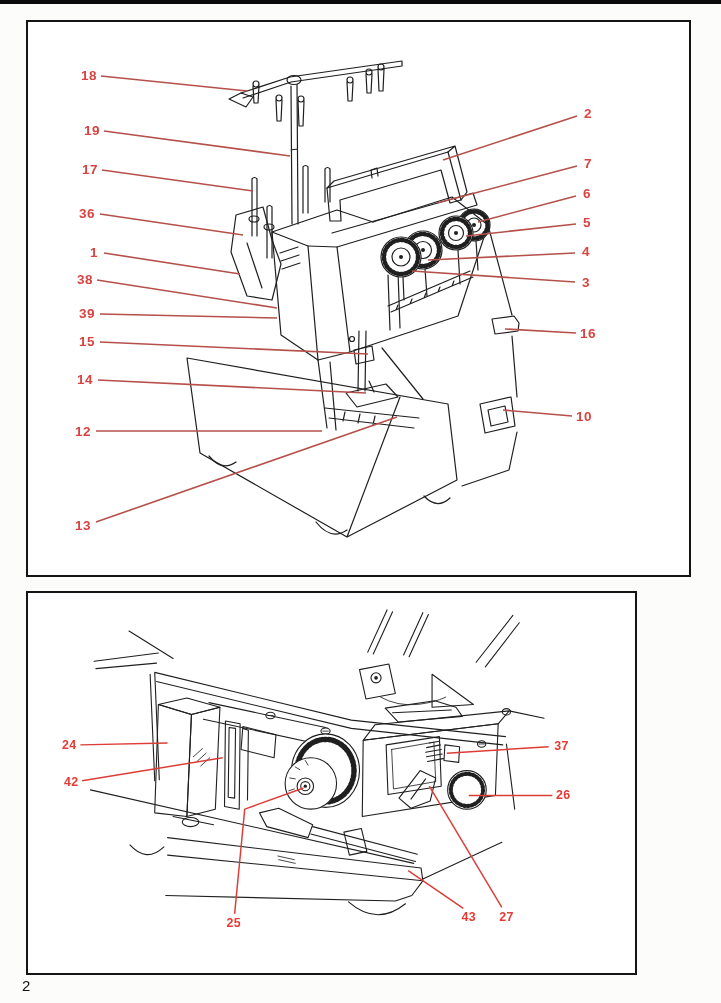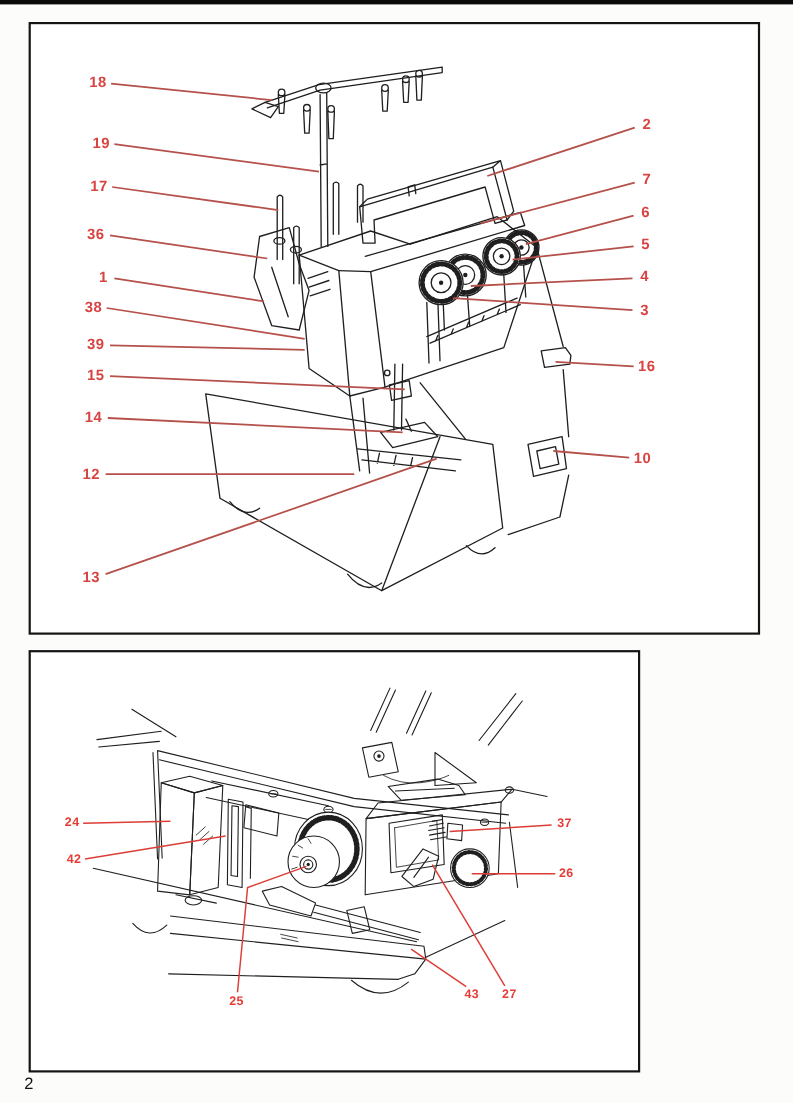--- a/index.html
+++ b/index.html
@@ -15,21 +15,21 @@
     background:#0a0a0a;
   }
   .panel {
     position:absolute;
     border:2.5px solid #141414;
     background:#ffffff;
     box-sizing:border-box;
     text-align:right;
   }
   .panel-top { left:26px; top:20px; width:665px; height:557px; }
-  .panel-bottom { left:26px; top:591px; width:556px; height:384px; }
+  .panel-bottom { left:26px; top:591px; width:611px; height:384px; }
   .panel svg { display:block; width:100%; height:100%; }
   .art * { stroke:#1f1f1f; stroke-width:1.2; fill:none; stroke-linecap:round; stroke-linejoin:round; }
   .art .fw { fill:#ffffff; }
   .art .ink { fill:#1f1f1f; stroke:none; }
   .art .knurl { stroke-width:4.5; stroke-dasharray:1.6 2.6; }
   .art .knurl-big { stroke-width:6; stroke-dasharray:1.8 2.8; }
   .art .thin { stroke-width:0.9; }
   .callout-label {
     font-family:"Liberation Sans", sans-serif;
     font-size:13.5px; font-weight:700; letter-spacing:0.4px;

